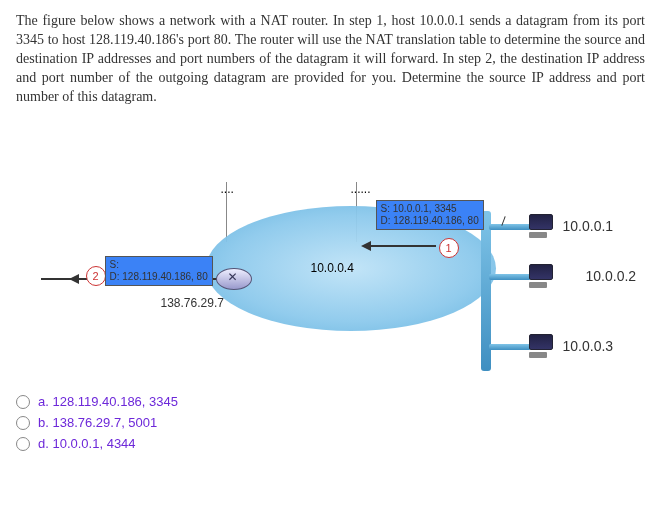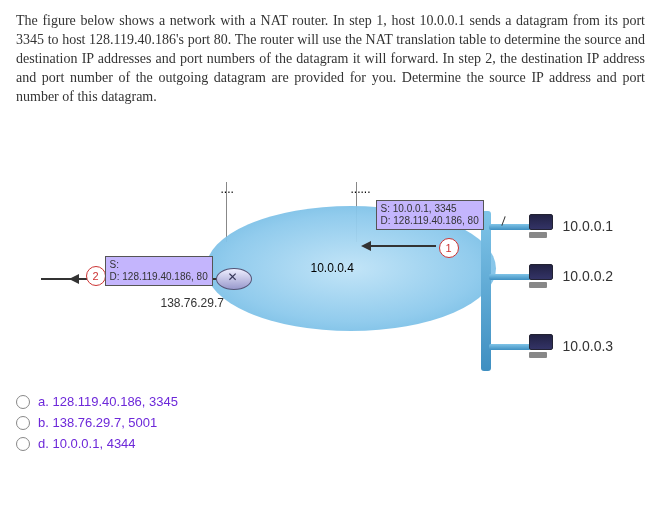--- a/index.html
+++ b/index.html
@@ -157,42 +157,42 @@
     border-radius:2px;
   }
   .host .base{
     width:18px; height:6px; background:#888; margin-top:2px; border-radius:1px;
   }
   .h1{ top:98px; left:498px;}
   .h2{ top:148px; left:498px;}
   .h3{ top:218px; left:498px;}
   .host-ip { position:absolute; font-family: "Comic Sans MS", cursive, sans-serif; font-size:14px; }
   .ip1{ top:102px; left:532px;}
-  .ip2{ top:152px; left:532px;}
+  .ip2{ top:152px; left:555px;}
   .ip3{ top:222px; left:532px;}
   
   .marker {
     position:absolute;
     width:18px; height:18px;
     border:1.5px solid #cc3333;
     border-radius:50%;
     color:#cc3333;
     font-size:11px;
     line-height:18px;
     text-align:center;
     background:#fff;
     font-family: Arial, sans-serif;
   }
   .m1{ top:122px; left:408px;}
   .m2{ top:150px; left:55px;}
   
   .pkt {
     position:absolute;
     border:1px solid #555;
-    background:#c4b5fd;
+    background:#3b82f6;
     padding:2px 4px;
     font-size:10px;
     line-height:1.2;
     font-family: Arial, sans-serif;
   }
   .pkt1{ top:84px; left:345px; }
   .pkt2{ top:140px; left:74px; }
   
   .arrow-left {
     position:absolute;

